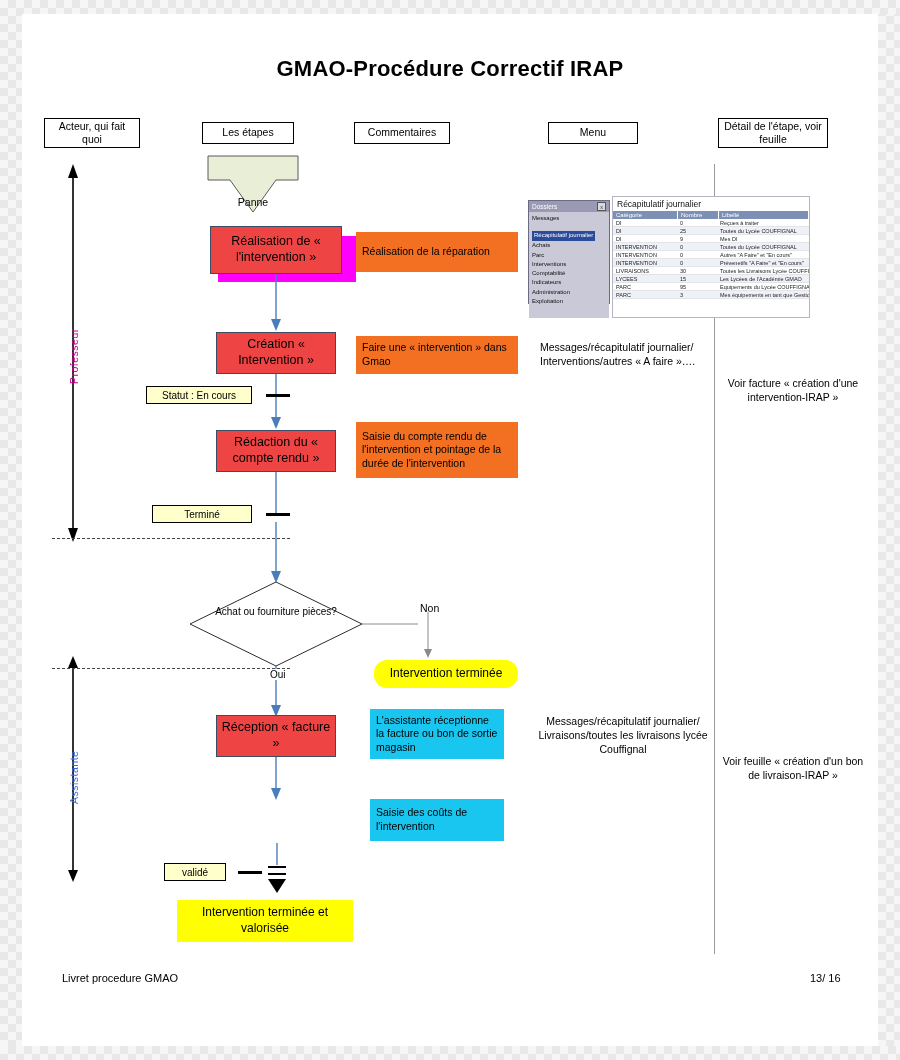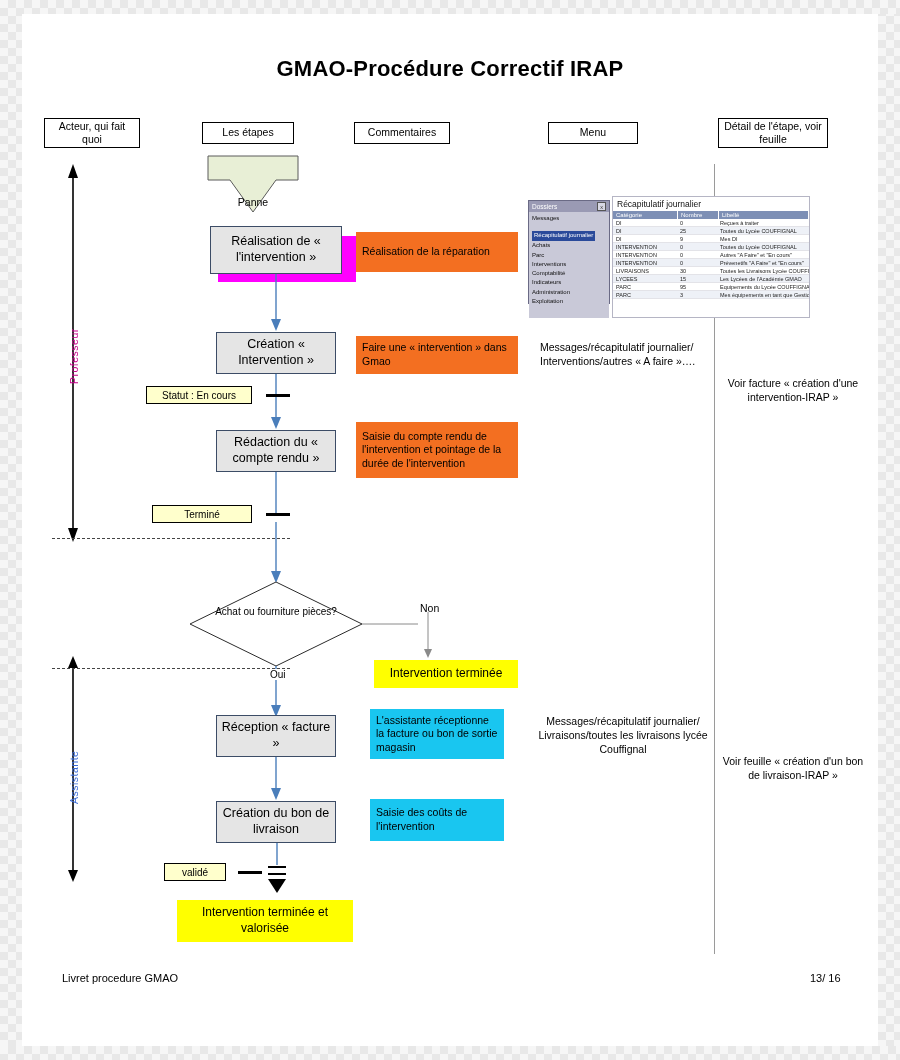--- a/index.html
+++ b/index.html
@@ -36,21 +36,21 @@
   }
   
   .hdrbox{
     border:1px solid #000;background:#fff;text-align:center;
     font-size:10.5px;line-height:1.25;color:#000;
     display:flex;align-items:center;justify-content:center;
     padding:2px 3px;box-sizing:border-box;
   }
   
   .pbox{
-    border:1px solid #3c4c66;background:#e5e5e5;
+    border:1px solid #3c4c66;background:#ef4444;
     text-align:center;font-size:12.5px;color:#000;
     display:flex;align-items:center;justify-content:center;
     box-sizing:border-box;line-height:1.25;
   }
   .cbox{
     font-size:10.5px;color:#000;box-sizing:border-box;
     padding:4px 6px;line-height:1.3;
     display:flex;align-items:center;
   }
   .orange{background:#f36f21;}
@@ -190,38 +190,37 @@
 
   <svg class="abs" style="left:340px;top:588px;width:62px;height:30px;" viewBox="0 0 62 30">
     <line x1="0" y1="22" x2="56" y2="22" stroke="#8a8a8a" stroke-width="1"></line>
   </svg>
   <div class="abs" style="left:398px;top:588px;font-size:10.5px;color:#000;">Non</div>
   <svg class="abs" style="left:396px;top:598px;width:20px;height:46px;" viewBox="0 0 20 46">
     <line x1="10" y1="0" x2="10" y2="40" stroke="#8a8a8a" stroke-width="1"></line>
     <polygon points="10,46 6,37 14,37" fill="#8a8a8a"></polygon>
   </svg>
 
-  <div class="abs yellowbox" style="left:352px;top:646px;width:144px;height:28px;">Intervention terminée</div>
+  <div class="abs yellowbox" style="left:352px;top:646px;width:144px;height:28px;border-radius:13px;">Intervention terminée</div>
 
   <svg class="abs" style="left:240px;top:652px;width:28px;height:52px;" viewBox="0 0 28 52">
     <line x1="14" y1="0" x2="14" y2="42" stroke="#4a7ebb" stroke-width="1.4"></line>
     <polygon points="14,51 9,39 19,39" fill="#4a7ebb"></polygon>
   </svg>
   <div class="abs" style="left:246px;top:655px;font-size:10px;color:#000;background:#fff;padding:0 2px;">Oui</div>
 
   <div class="abs pbox" style="left:194px;top:701px;width:120px;height:42px;">Réception « facture »</div>
   <div class="abs cbox cyan" style="left:348px;top:695px;width:134px;height:50px;">L'assistante réceptionne la facture ou bon de sortie magasin</div>
   <div class="abs plain" style="left:508px;top:700px;width:186px;">Messages/récapitulatif journalier/ Livraisons/toutes les livraisons lycée Couffignal</div>
 
   <svg class="abs" style="left:240px;top:743px;width:28px;height:44px;" viewBox="0 0 28 44">
     <line x1="14" y1="0" x2="14" y2="34" stroke="#4a7ebb" stroke-width="1.4"></line>
     <polygon points="14,43 9,31 19,31" fill="#4a7ebb"></polygon>
   </svg>
 
-  <div class="abs pbox" style="left:194px;top:787px;width:120px;height:42px;">Création du bon de livraison</div>
   <div class="abs cbox cyan" style="left:348px;top:785px;width:134px;height:42px;">Saisie des coûts de l'intervention</div>
   <div class="abs plain" style="left:700px;top:740px;width:142px;">Voir feuille « création d'un bon de livraison-IRAP »</div>
 
   <div class="abs statusbox" style="left:142px;top:849px;width:62px;height:18px;text-align:right;">validé</div>
   <div class="abs" style="left:216px;top:857px;width:24px;height:3px;background:#000;"></div>
 
   <svg class="abs" style="left:238px;top:829px;width:34px;height:58px;" viewBox="0 0 34 58">
     <line x1="17" y1="0" x2="17" y2="22" stroke="#4a7ebb" stroke-width="1.4"></line>
     <line x1="8" y1="24" x2="26" y2="24" stroke="#000" stroke-width="2"></line>
     <line x1="8" y1="31" x2="26" y2="31" stroke="#000" stroke-width="2"></line>

